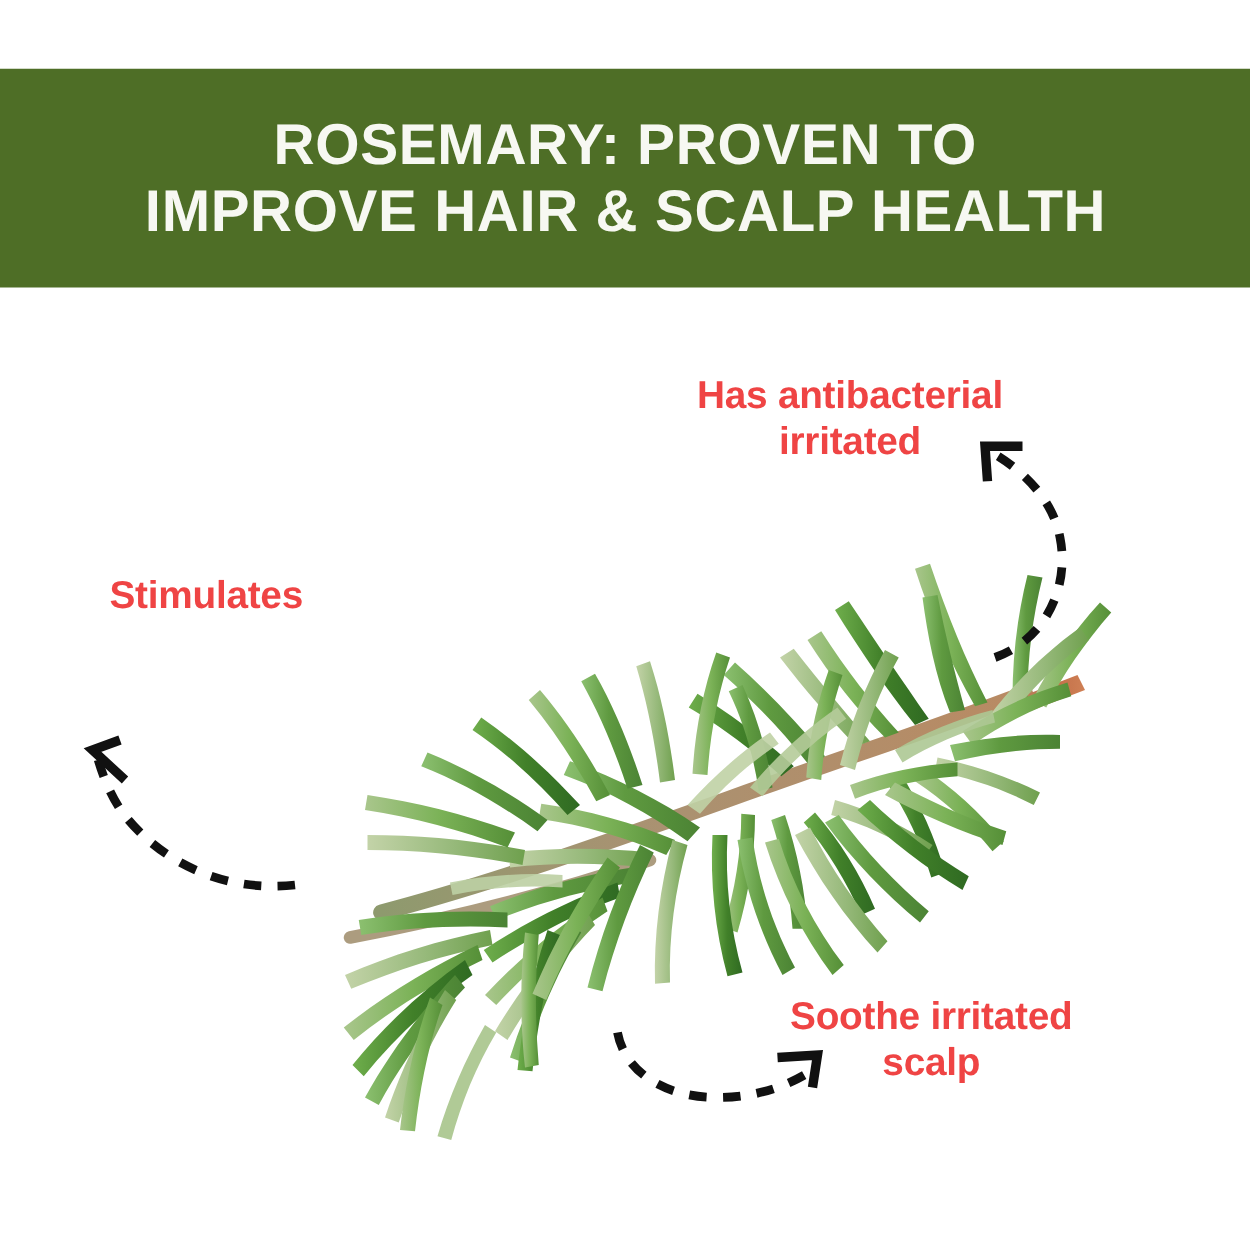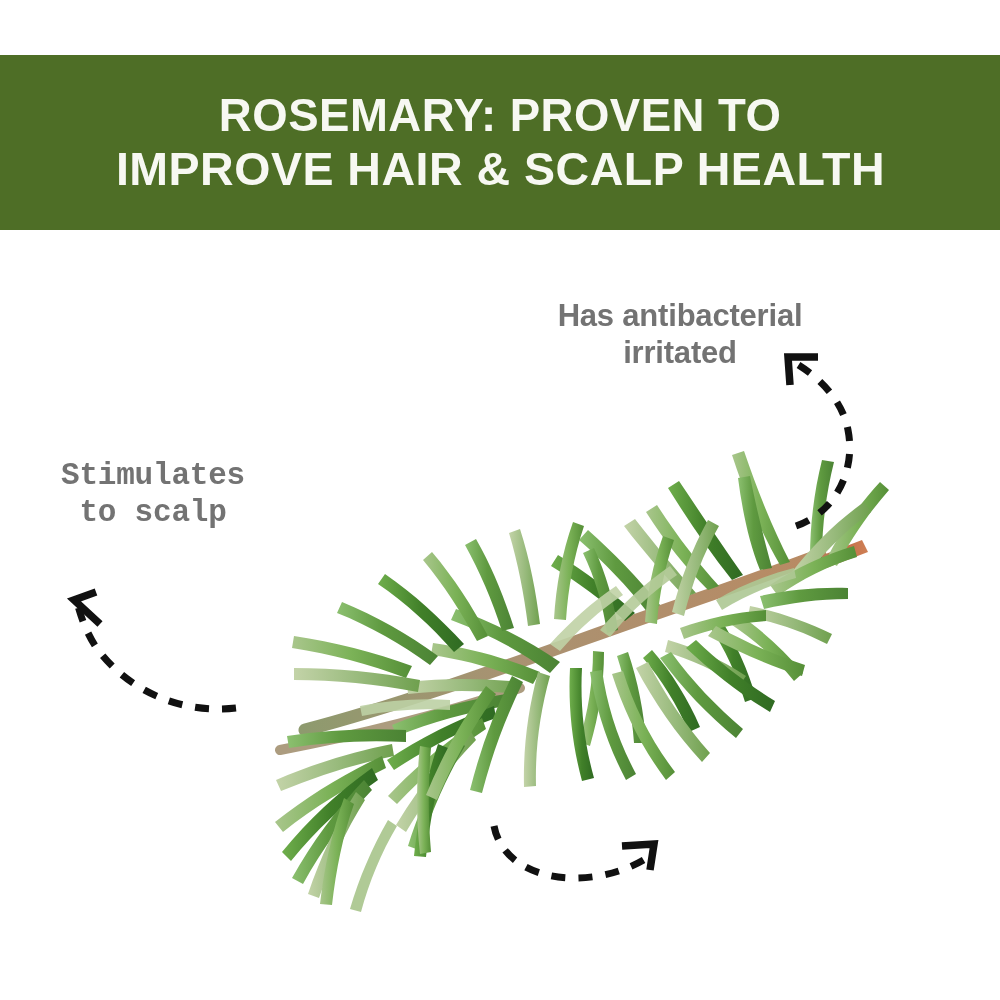--- a/index.html
+++ b/index.html
@@ -58,38 +58,37 @@
   }
   #rosemary-photo svg {
     display: block;
     width: 100%;
     height: 100%;
   }
 
   
   .callout-label {
     position: absolute;
-    color: #737373;
+    color: #ef4444;
     font-family: "Liberation Sans", sans-serif;
     font-weight: bold;
     font-size: 31px;
     line-height: 1.18;
     text-align: center;
     letter-spacing: -0.2px;
   }
   #label-antibacterial {
     left: 505px;
     top: 298px;
     width: 350px;
   }
   #label-circulation {
-    left: 28px;
+    left: 40px;
     top: 458px;
     width: 250px;
-    font-family: Liberation Mono, monospace;
   }
   #label-soothe {
     left: 585px;
     top: 795px;
     width: 320px;
   }
 
   
   .arrow-svg {
     position: absolute;
@@ -248,23 +247,26 @@
     </svg>
   </div>
 
   <div class="callout-label" id="label-antibacterial">
     <div>Has antibacterial</div>
     <div>irritated</div>
   </div>
 
   <div class="callout-label" id="label-circulation">
     <div>Stimulates</div>
-    <div>to scalp</div>
-  </div>
-
+  </div>
+
+  <div class="callout-label" id="label-soothe">
+    <div>Soothe irritated</div>
+    <div>scalp</div>
+  </div>
 
   <svg class="arrow-svg" id="arrow-antibacterial" viewBox="0 0 130 200" xmlns="http://www.w3.org/2000/svg">
     <path class="arrow-path" d="M56 196 C 96 182, 116 140, 108 100 C 102 68, 76 44, 50 30"></path>
     <path class="arrow-head" d="M50 55 L 48 27 L 78 27"></path>
   </svg>
 
   <svg class="arrow-svg" id="arrow-circulation" viewBox="0 0 210 140" xmlns="http://www.w3.org/2000/svg">
     <path class="arrow-path" d="M196 128 C 142 134, 90 112, 58 70 C 48 56, 42 40, 38 26"></path>
     <path class="arrow-head" d="M60 44 L 34 20 L 56 12"></path>
   </svg>

